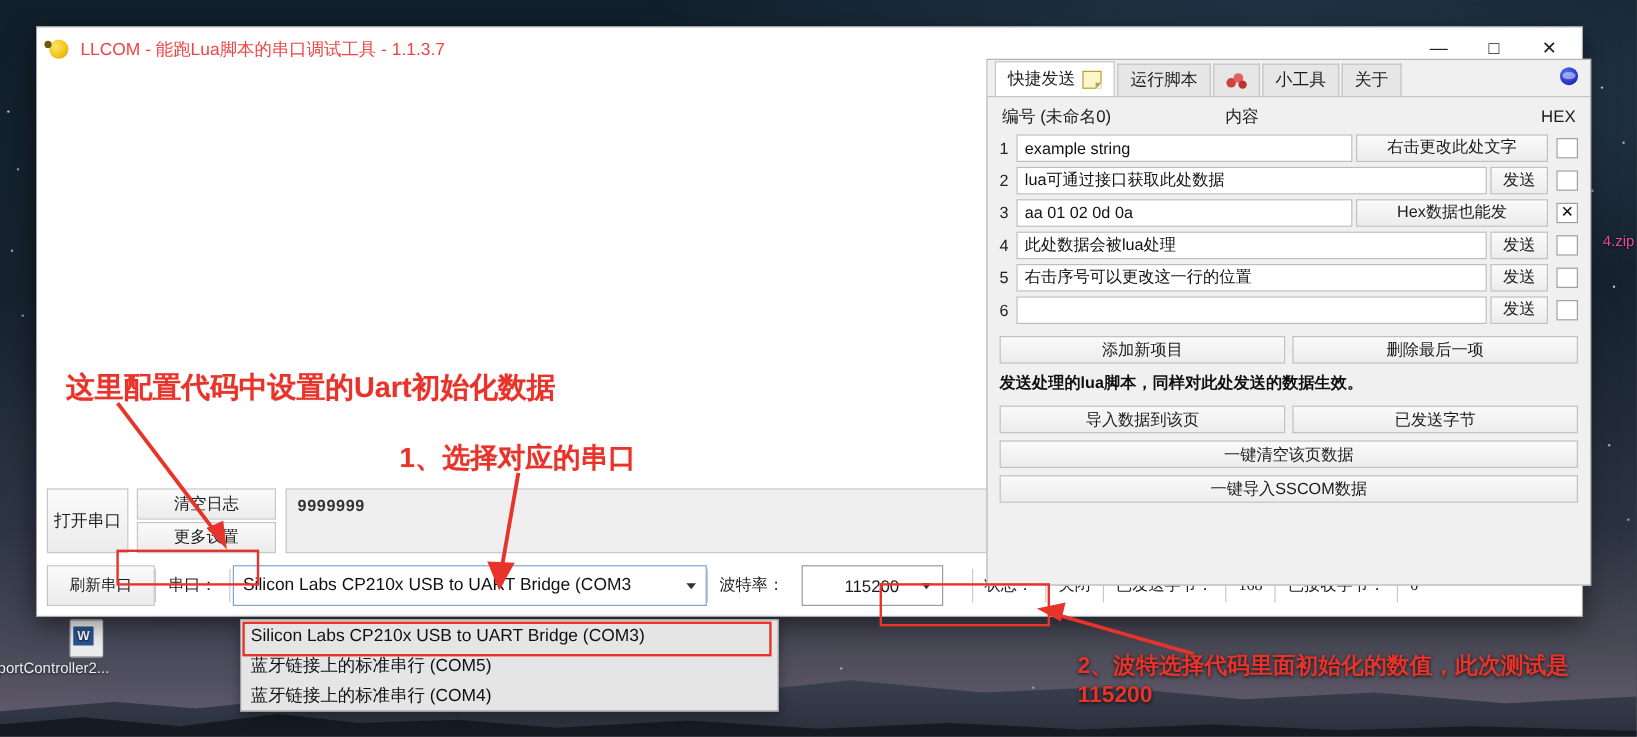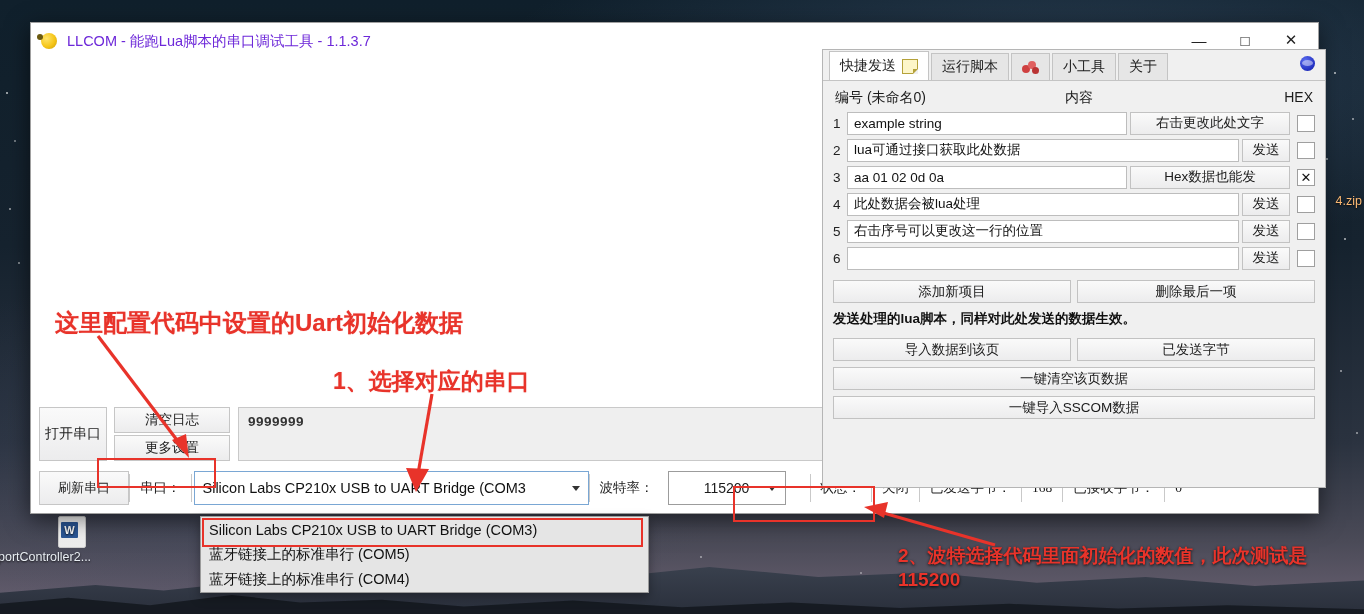--- a/index.html
+++ b/index.html
@@ -38,39 +38,39 @@
     display:block;width:26px;height:30px;margin:0 auto 2px 44px;
     background:linear-gradient(180deg,#fdfdfd 0%,#ececec 100%);
     border:1px solid #cfcfcf;border-radius:2px;position:relative;
   }
   #icon-word .glyph:before{
     content:"W";position:absolute;left:2px;top:5px;width:17px;height:16px;
     background:#2b5797;color:#fff;font-size:11px;font-weight:bold;
     display:flex;align-items:center;justify-content:center;border-radius:1px;
   }
   #icon-word .lbl{display:block;margin-left:-16px;white-space:nowrap;}
-  #icon-zip{right:2px;top:194px;color:#fdba74;font-size:12.5px;white-space:nowrap;}
+  #icon-zip{right:2px;top:194px;color:#ec4899;font-size:12.5px;white-space:nowrap;}
 
   
   #llcom-window{
     position:absolute;left:30px;top:22px;width:1287px;height:490px;
     background:#ffffff;border:1px solid #a0a0a0;
     box-shadow:0 6px 22px rgba(0,0,0,.55);
   }
   #titlebar{height:36px;background:#ffffff;display:flex;align-items:center;position:relative;}
   #title-icon{
     width:16px;height:16px;margin-left:10px;border-radius:50%;
     background:radial-gradient(circle at 35% 35%,#ffe46a 0%,#f5c518 55%,#c99a06 100%);
     position:relative;flex:none;
   }
   #title-icon:after{
     content:"";position:absolute;left:-4px;top:1px;width:6px;height:6px;border-radius:50%;
     background:#6b5a10;
   }
-  #title-text{margin-left:10px;font-size:14.5px;color:#6d28d9;white-space:nowrap;text-align:right;}
+  #title-text{margin-left:10px;font-size:14.5px;color:#ef4444;white-space:nowrap;text-align:right;}
   .wctrl{
     width:46px;height:34px;display:flex;align-items:center;justify-content:center;
     font-size:15px;color:#222;user-select:none;
   }
   #wctrls{position:absolute;right:4px;top:0;display:flex;}
 
   
   #workspace{position:absolute;left:0;top:36px;right:0;bottom:0;background:#fff;}
 
   
@@ -154,21 +154,21 @@
   #tab-globe{
     position:absolute;right:10px;top:6px;width:15px;height:15px;border-radius:50%;
     background:radial-gradient(circle at 35% 30%,#5b6cf0 0%,#2230c0 70%,#141e8c 100%);
   }
   #tab-globe:after{
     content:"";position:absolute;left:2px;top:4px;width:11px;height:6px;
     border-radius:50%;background:rgba(255,255,255,.45);
   }
 
   #panel-body{padding:8px 10px 0 10px;}
-  #col-head{display:flex;font-size:14px;color:#1b1b1b;padding:0 2px 4px 2px;font-weight:normal;gap:44px;}
+  #col-head{display:flex;font-size:14px;color:#1b1b1b;padding:0 2px 4px 2px;font-weight:normal;}
   #col-head .c1{width:186px;}
   #col-head .c2{flex:1;}
   #col-head .c3{width:42px;text-align:right;}
 
   .row{display:flex;align-items:center;height:24px;margin-bottom:3px;}
   .row .idx{width:14px;font-size:13.5px;color:#222;text-align:left;}
   .row .content{
     flex:1;height:23px;background:#ffffff;border:1px solid #bdbdbd;
     display:flex;align-items:center;padding:0 6px;font-size:13.5px;color:#111;
     box-sizing:border-box;overflow:hidden;white-space:nowrap;

